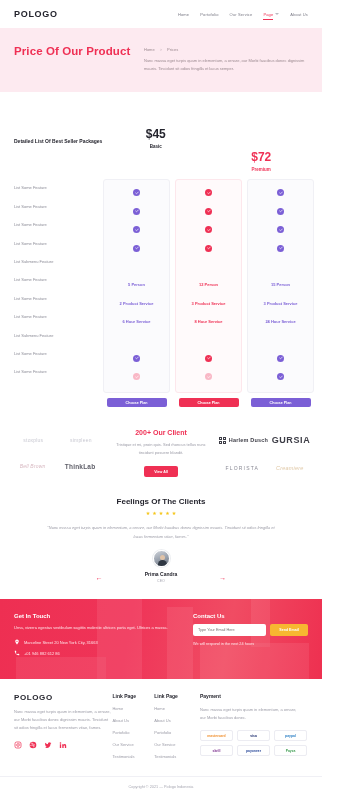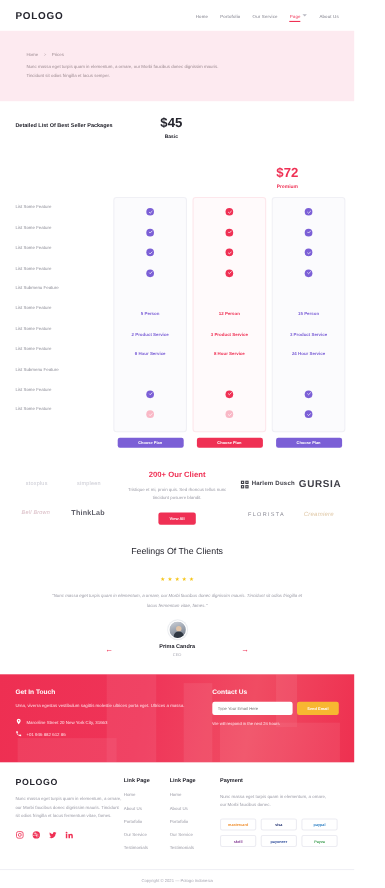--- a/index.html
+++ b/index.html
@@ -35,21 +35,21 @@
     width:120px; letter-spacing:.1px;
   }
   .hero-right { flex:1; padding-left:10px; padding-top:3px; }
   .crumb { display:flex; align-items:center; gap:5px; margin-bottom:5px; }
   .crumb span { font-size:4px; color:#9b8a90; }
   .crumb .sep { color:#c5b3b9; }
   .hero-desc { font-size:4px; line-height:2.1; color:#9b8a90; max-width:180px; }
 
   
   .pricing { padding:12px 8px 8px; }
-  .p-head { display:flex; align-items:flex-start; }
+  .p-head { display:flex; align-items:center; }
   .p-head-label {
     width:95px; font-size:5px; font-weight:700; line-height:1.7; color:#25252e;
     padding-left:6px; padding-top:6px;
   }
   .p-col-head { flex:1; text-align:center; }
   .p-price { font-size:12px; font-weight:700; color:#25252e; }
   .p-price.pink { color:#ef3054;margin-top:46px; }
   .p-name { font-size:4.5px; font-weight:700; margin-top:3px; color:#25252e; }
   .p-name.pink { color:#ef3054; }
 
@@ -106,21 +106,21 @@
     margin:9px auto 0; width:34px;height:11px;border-radius:2px;background:#ef3054;
     color:#fff;font-size:3.6px;font-weight:700;display:flex;align-items:center;justify-content:center;
     border:none;cursor:pointer;
   }
   .harlem-wrap { display:flex; align-items:center; gap:3px; }
   .harlem-mark { display:grid; grid-template-columns:3px 3px; gap:1px; }
   .harlem-mark i { display:block;width:3px;height:3px;border:1px solid #3d3d46; }
 
   
   .testi { padding:10px 14px 16px; text-align:center; }
-  .testi-title { font-size:8px; font-weight:400; color:#25252e; margin-bottom:17px;text-align:center; }
+  .testi-title { font-size:8px; font-weight:700; color:#25252e; margin-bottom:4px;text-align:center; }
   .stars { display:flex; justify-content:center; gap:2px; margin-bottom:7px; }
   .star { color:#f5c518; font-size:5px; }
   .testi-quote { font-size:4px; line-height:2.3; color:#9b9ba6; font-style:italic; max-width:230px; margin:0 auto; }
   .avatar {
     width:17px;height:17px;border-radius:50%;margin:9px auto 4px;
     background:linear-gradient(160deg,#cfd3da 0%,#9aa2ae 50%,#6e7682 100%);
     border:1.5px solid #fff; box-shadow:0 0 0 1px #eceef1;
     position:relative; overflow:hidden;
   }
   .avatar::after{
@@ -200,20 +200,21 @@
       <div class="nav-page-wrap">
         <span class="nav-item active">Page</span>
         <span class="caret"></span>
         <span class="nav-underline"></span>
       </div>
       <div class="nav-item">About Us</div>
     </div>
   </div>
 
   <div class="hero">
+    <div class="hero-title">Price Of Our Product</div>
     <div class="hero-right">
       <div class="crumb">
         <span>Home</span>
         <span class="sep">&gt;</span>
         <span>Prices</span>
       </div>
       <div class="hero-desc">Nunc massa eget turpis quam in elementum, a ornare, our Morbi faucibus donec dignissim mauris. Tincidunt sit odios fringilla et lacus semper.</div>
     </div>
   </div>
 

